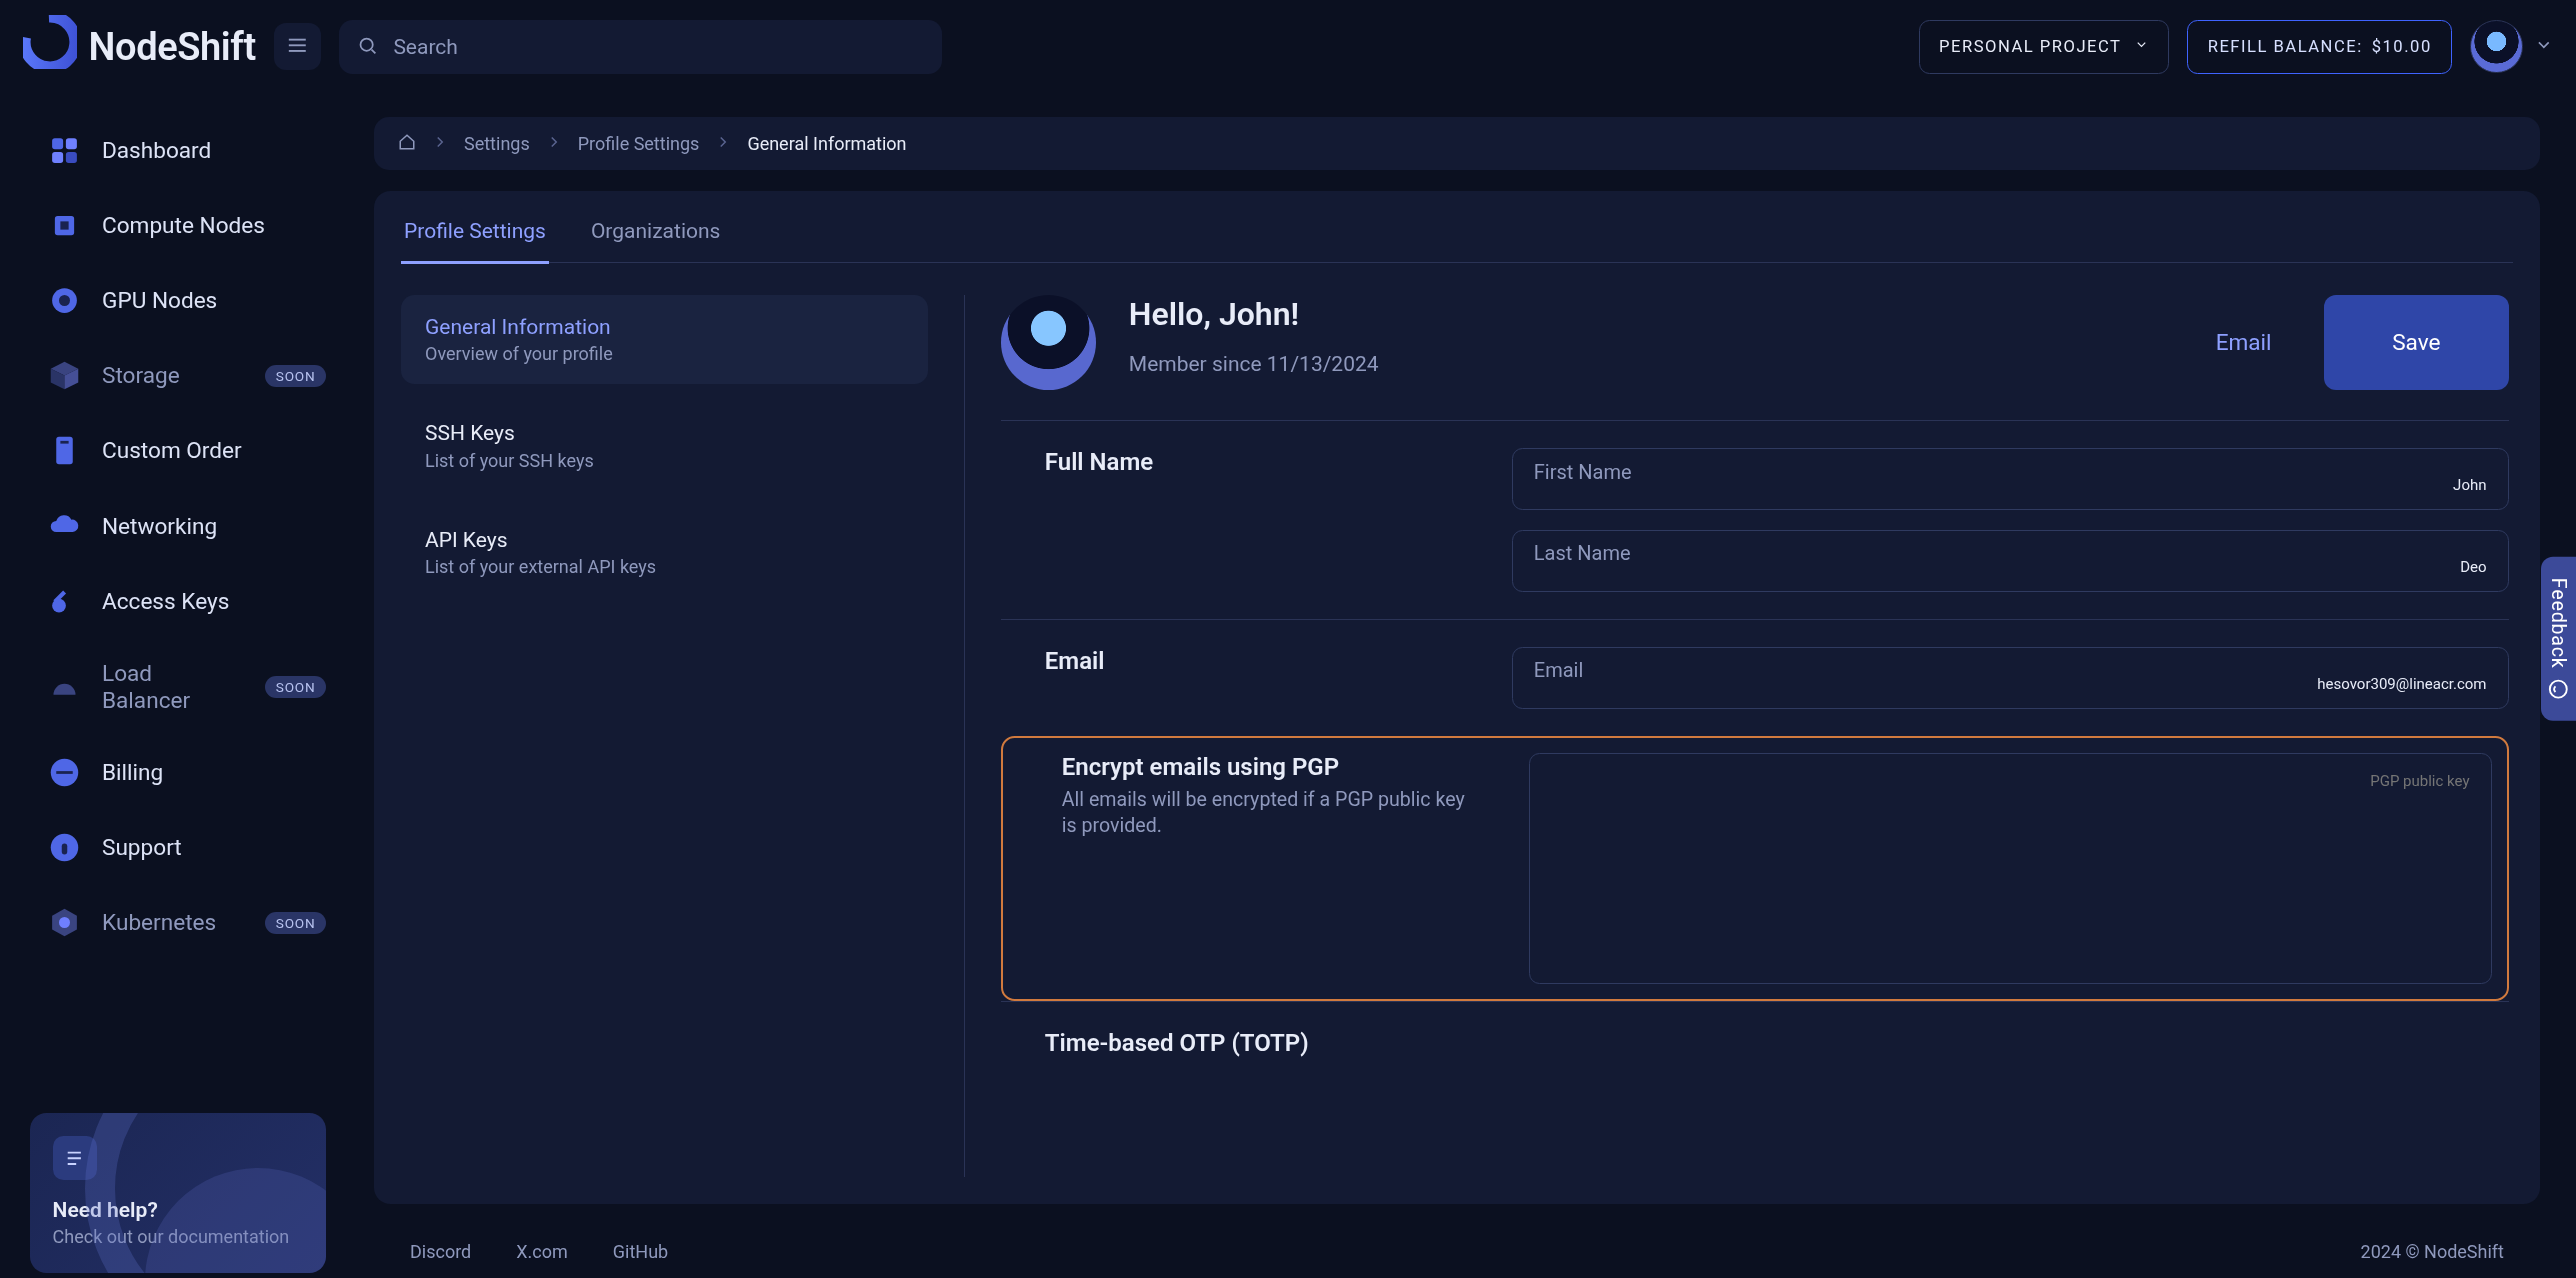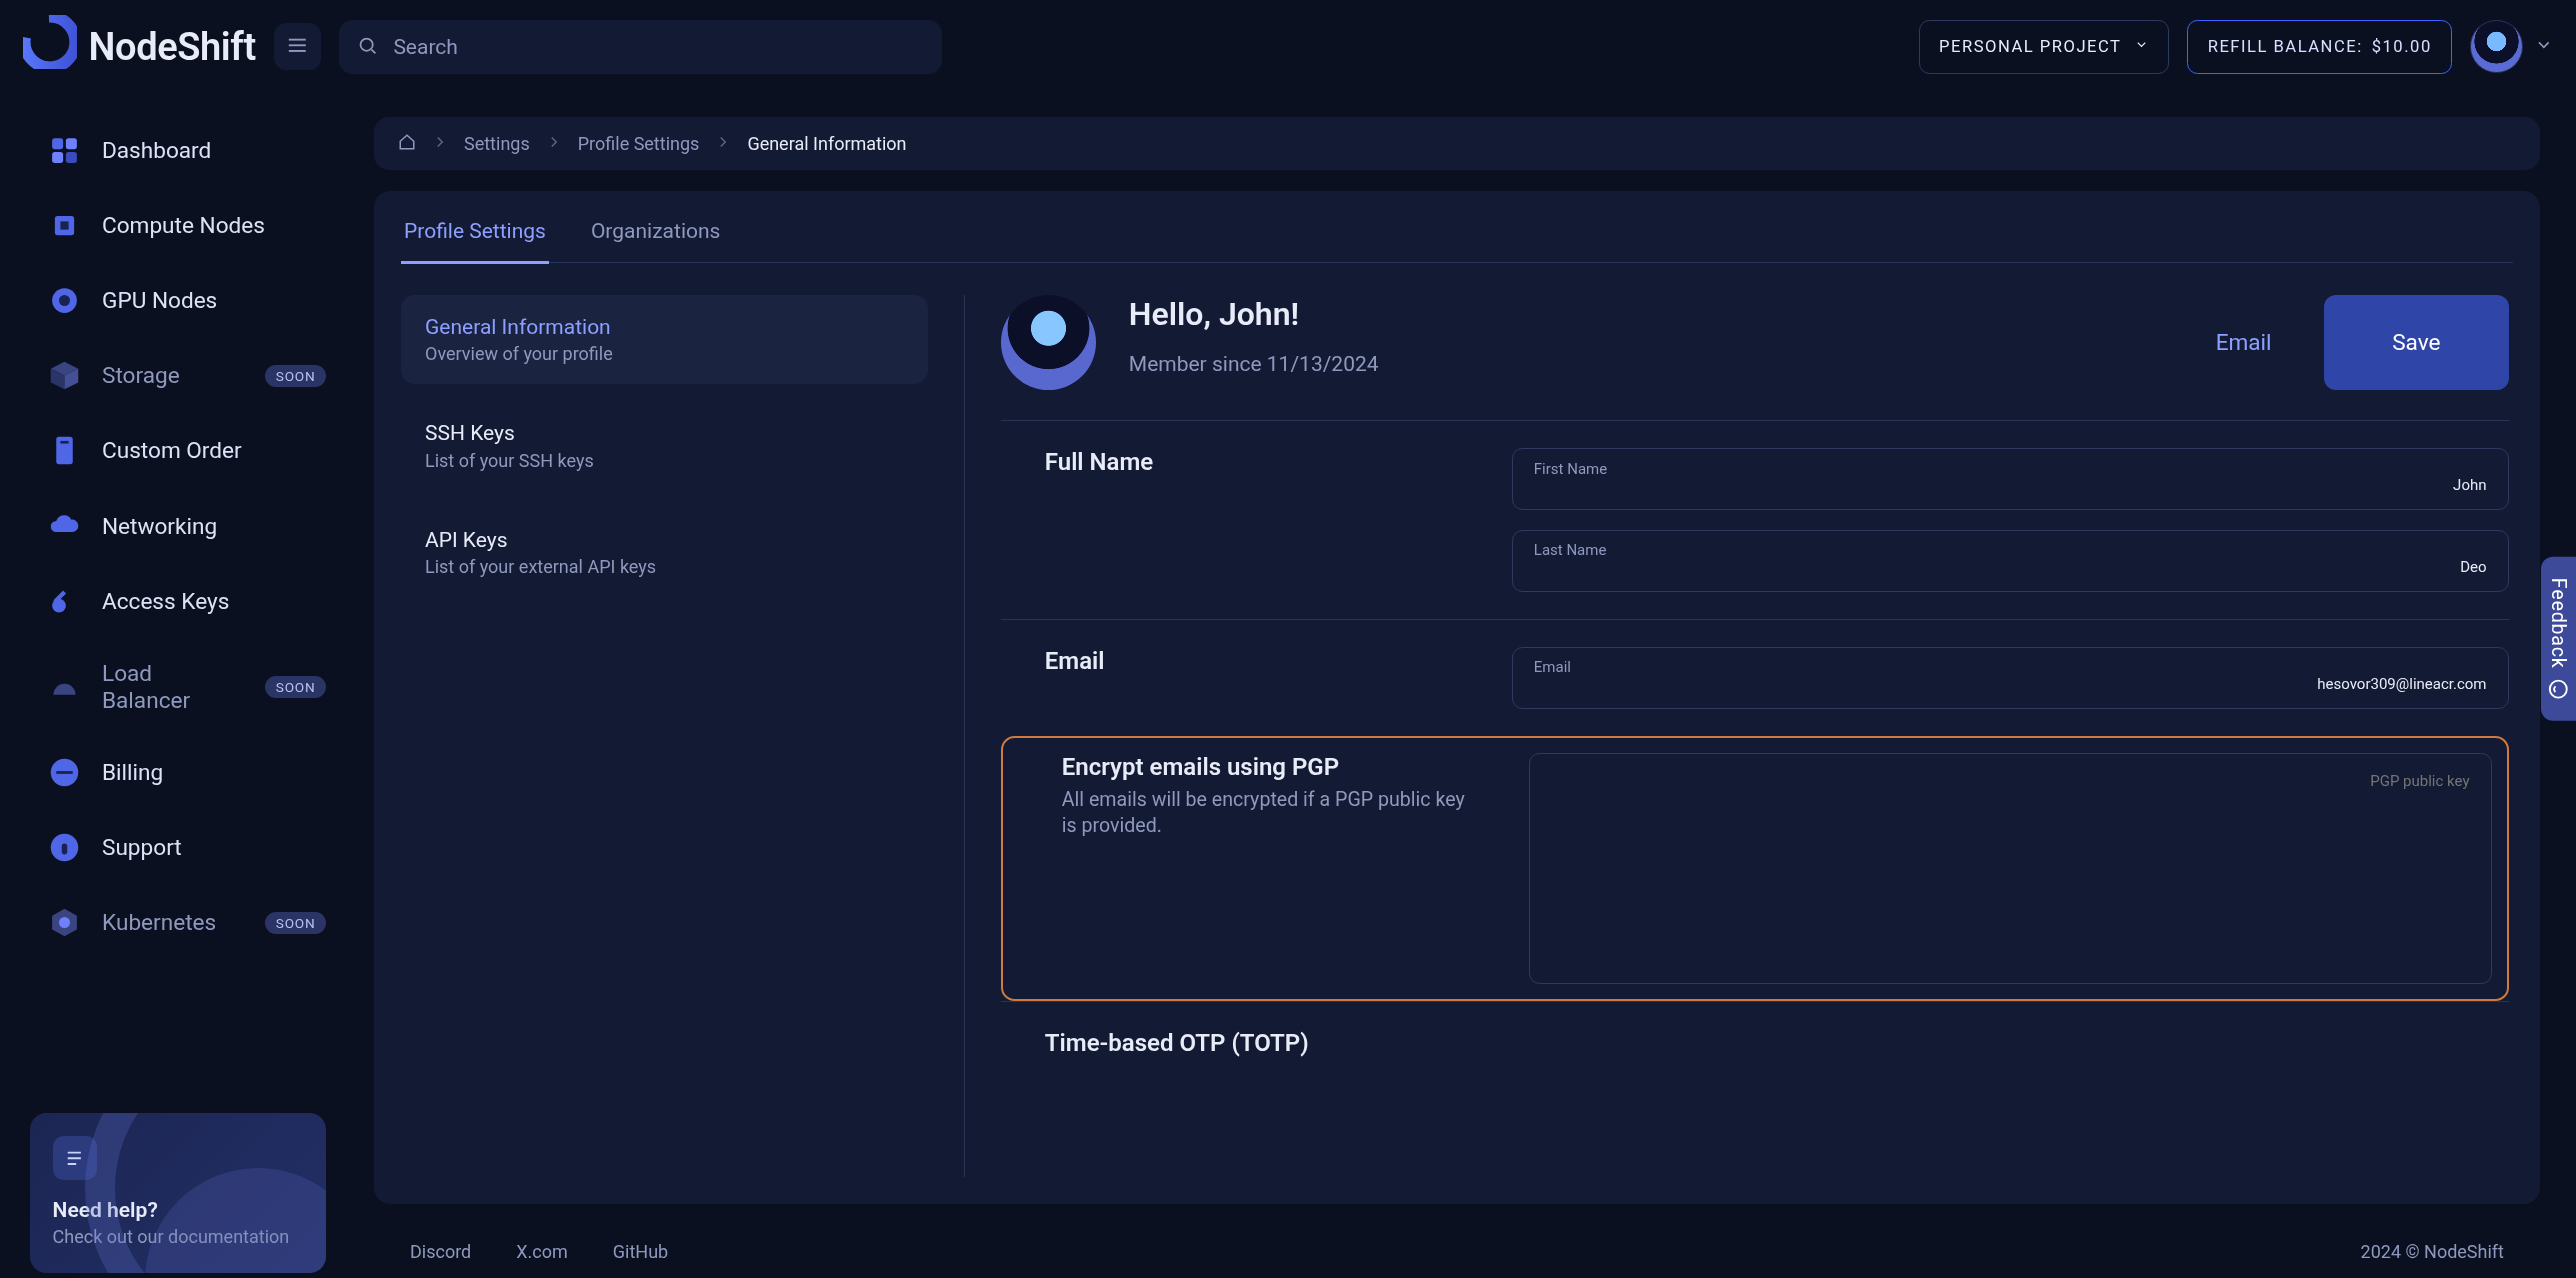--- a/index.html
+++ b/index.html
@@ -86,21 +86,21 @@
 
   .section{display:flex;gap:45px;padding:27px 0;border-top:0.8px solid var(--border);}
   .section:first-of-type{border-top:none;padding-top:0;}
   .section .label-col{width:422px;margin-left:44px;}
   .section .label-col .lt{font-size:24px;font-weight:600;}
   .section .label-col .ls{font-size:19.6px;color:var(--text-dim);margin-top:6px;line-height:1.35;}
   .section .field-col{flex:1;display:flex;flex-direction:column;gap:19.6px;}
   .float-input{position:relative;border:0.8px solid var(--border2);border-radius:10.5px;background:transparent;}
   .float-input input,.float-input textarea{width:100%;background:transparent;border:none;outline:none;color:var(--text);font-size:15px;padding:27px 21px 15px 21px;border-radius:10.5px;text-align:right;}
   .float-input textarea{min-height:226px;resize:none;padding-top:18px;}
-  .float-input label{position:absolute;left:21px;top:10.5px;font-size:15px;color:var(--text-dim);}
+  .float-input label{position:absolute;left:21px;top:10.5px;font-size:20px;color:var(--text-dim);}
   .section.warn{border:2.3px solid var(--warn);border-radius:13.6px;padding:15px;}
 
   .footer{display:flex;align-items:center;padding:16.6px 36px 16.6px 36px;font-size:18px;color:var(--text-dim);gap:45px;}
   .footer .right{margin-left:auto;}
 
   .feedback-pill{position:fixed;right:0;top:50%;transform:translateY(-50%);background:#3c4a99;color:#fff;writing-mode:vertical-rl;padding:21px 6px;border-radius:12px 0 0 12px;font-size:19.6px;letter-spacing:0.8px;cursor:pointer;display:flex;align-items:center;gap:9px;}
   .feedback-pill svg{width:22.6px;height:22.6px;transform:rotate(90deg);}
 </style>
 </head>
 <body>

